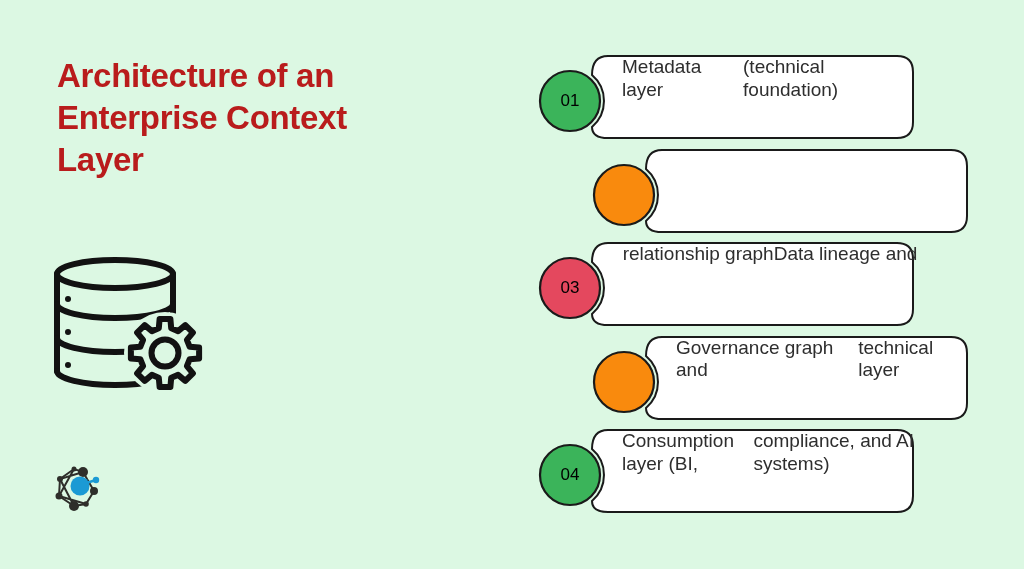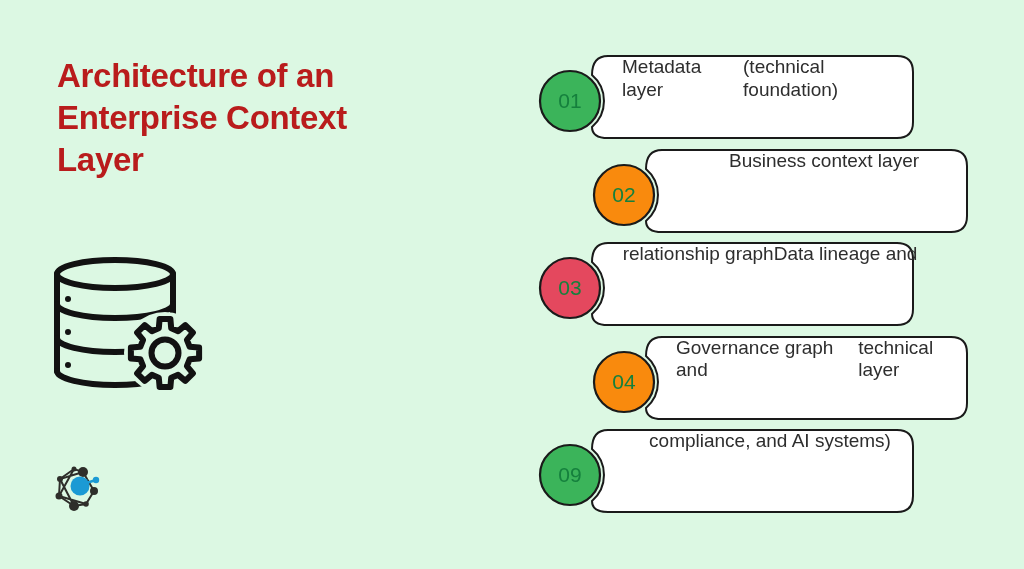--- a/index.html
+++ b/index.html
@@ -33,22 +33,22 @@
     fill: #ffffff;
     stroke: #1a1a1a;
     stroke-width: 2;
   }
   .num-circle { stroke: #1a1a1a; stroke-width: 2.2; }
   .step-number {
     position: absolute;
     left: 2px; top: 18px;
     width: 60px; height: 60px;
     display: flex; align-items: center; justify-content: center;
-    font-size: 21px;
-    color: #15803d;
+    font-size: 17px;
+    color: #000000;
   }
   .step-label {
     position: absolute;
     left: 84px; right: 4px;
     top: 3px; height: 82px;
     display: flex; flex-direction: row; justify-content: center;
     font-size: 19px;
     line-height: 22.5px;
     color: #2e2e2e;
   }
@@ -110,52 +110,50 @@
     <span>Metadata layer</span>
     <span>(technical foundation)</span>
   </div>
 </div>
 
 <div class="step-item" style="left:592px; top:146.5px;">
   <svg width="384" height="90" viewBox="0 0 384 90">
     <path class="bubble" d="M70 3 H359 Q375 3 375 19 V69 Q375 85 359 85 H70 Q54 85 54 73.9 A34 34 0 0 0 54 22.1 Q54 3 70 3 Z"></path>
     <circle class="num-circle" cx="32" cy="48" r="30" fill="#F98A0D"></circle>
   </svg>
-  <span class="step-number">02</span>
   <div class="step-label">
-    <span>Business context layer</span>
   </div>
 </div>
 
 <div class="step-item" style="left:538px; top:240px;text-decoration:underline;">
   <svg width="384" height="90" viewBox="0 0 384 90">
     <path class="bubble" d="M70 3 H359 Q375 3 375 19 V69 Q375 85 359 85 H70 Q54 85 54 73.9 A34 34 0 0 0 54 22.1 Q54 3 70 3 Z"></path>
     <circle class="num-circle" cx="32" cy="48" r="30" fill="#E4485E"></circle>
   </svg>
   <span class="step-number">03</span>
   <div class="step-label">
     <span>relationship graph</span>
     <span>Data lineage and</span>
   </div>
 </div>
 
 <div class="step-item" style="left:592px; top:333.5px;">
   <svg width="384" height="90" viewBox="0 0 384 90">
     <path class="bubble" d="M70 3 H359 Q375 3 375 19 V69 Q375 85 359 85 H70 Q54 85 54 73.9 A34 34 0 0 0 54 22.1 Q54 3 70 3 Z"></path>
     <circle class="num-circle" cx="32" cy="48" r="30" fill="#F98A0D"></circle>
   </svg>
-  <span class="step-number">04</span>
   <div class="step-label">
     <span>Governance graph and</span>
     <span>technical layer</span>
   </div>
 </div>
 
 <div class="step-item" style="left:538px; top:427px;">
   <svg width="384" height="90" viewBox="0 0 384 90">
     <path class="bubble" d="M70 3 H359 Q375 3 375 19 V69 Q375 85 359 85 H70 Q54 85 54 73.9 A34 34 0 0 0 54 22.1 Q54 3 70 3 Z"></path>
     <circle class="num-circle" cx="32" cy="48" r="30" fill="#3BB45A"></circle>
   </svg>
-  <span class="step-number">09</span>
+  <span class="step-number">04</span>
   <div class="step-label">
+    <span>Consumption layer (BI,</span>
     <span>compliance, and AI systems)</span>
   </div>
 </div>
 
 </body></html>

